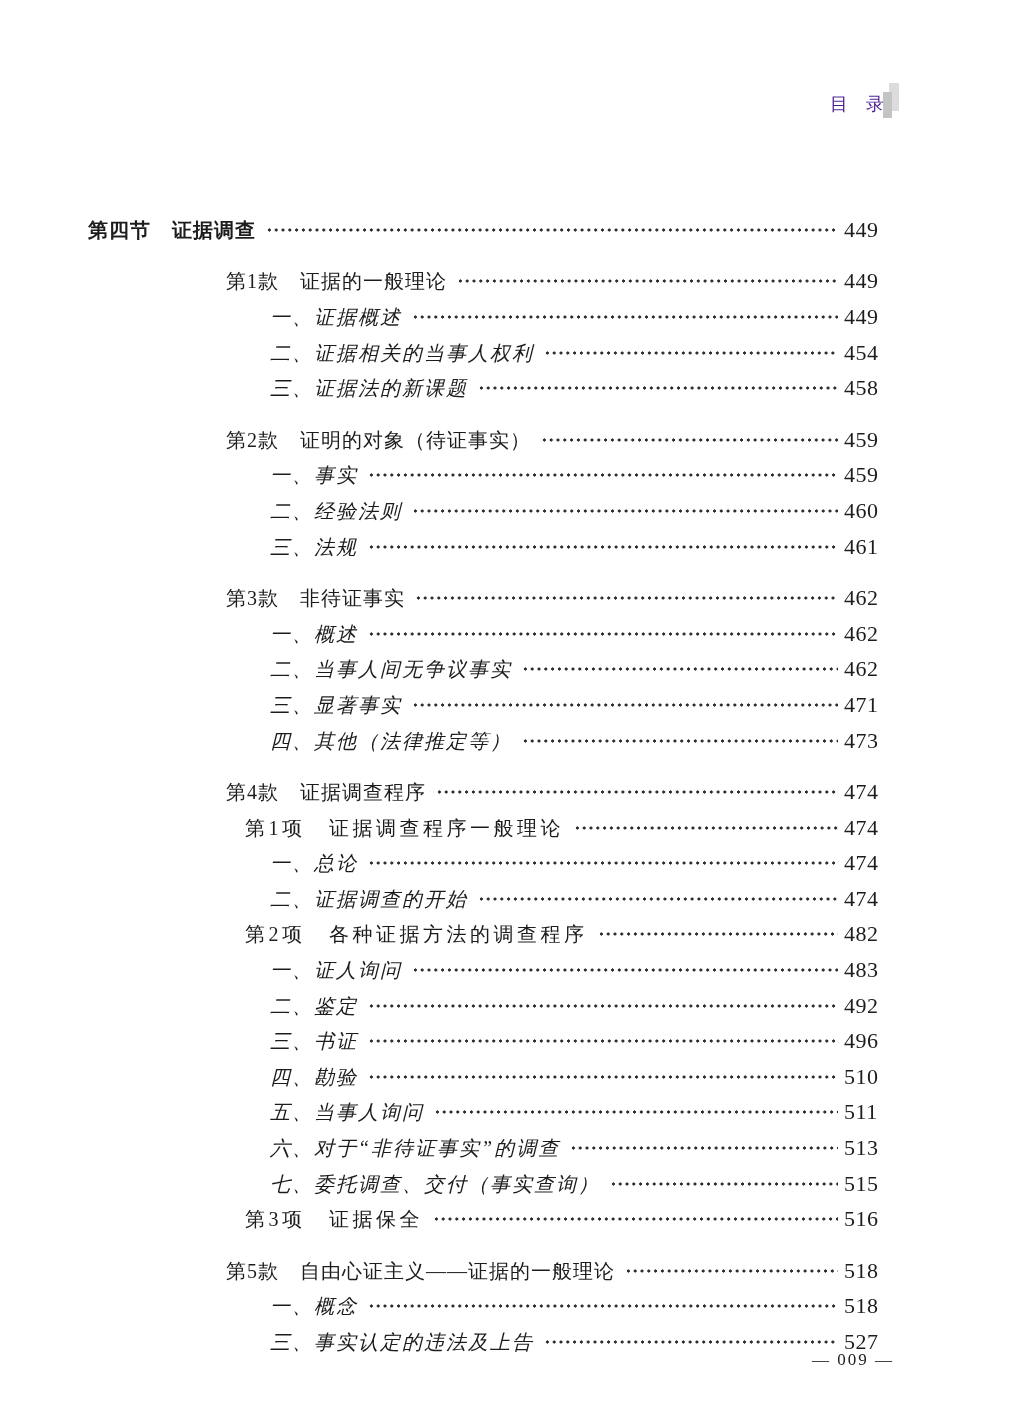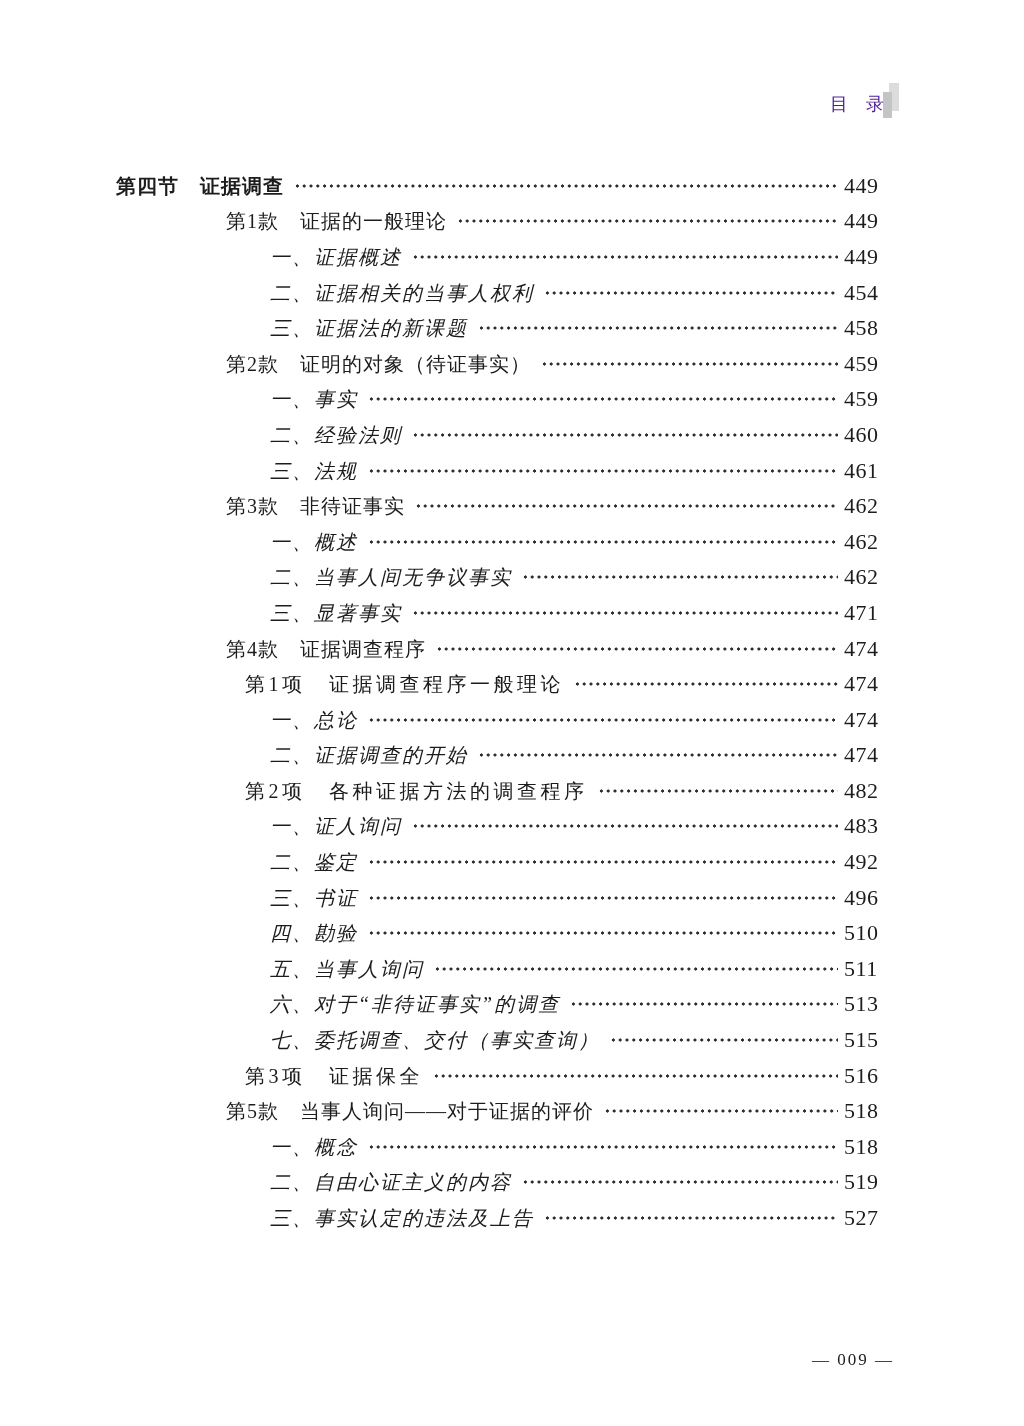--- a/index.html
+++ b/index.html
@@ -48,22 +48,22 @@
     height: 35.6px;
     padding-right: 134px;
     box-sizing: border-box;
   }
   .row .label {
     white-space: nowrap;
     flex: 0 0 auto;
     font-size: 20px;
     line-height: 1;
   }
-  .row.section { padding-left: 116px; }
-  .row.kuan    { padding-left: 226px; }
+  .row.section { padding-left: 88px; margin-top: 44px; }
+  .row.kuan    { padding-left: 226px; margin-top: 16px; }
   .row.xiang   { padding-left: 245px; }
   .row.sub     { padding-left: 256px; margin-left: 14px; }
 
   .row.section .label {
     font-family: "Liberation Sans", sans-serif;
     font-weight: 700;
     letter-spacing: 1px;
   }
   .row.kuan .label {
     font-family: "Liberation Serif", serif;
@@ -194,20 +194,25 @@
         <span class="leader"></span>
         <span class="pagenum">462</span>
       </div>
 
       <div class="row sub">
         <span class="label">三、显著事实</span>
         <span class="leader"></span>
         <span class="pagenum">471</span>
       </div>
 
+      <div class="row sub">
+        <span class="label">四、其他（法律推定等）</span>
+        <span class="leader"></span>
+        <span class="pagenum">473</span>
+      </div>
 
       <div class="row kuan">
         <span class="label">第4款　证据调查程序</span>
         <span class="leader"></span>
         <span class="pagenum">474</span>
       </div>
 
       <div class="row xiang">
         <span class="label">第1项　证据调查程序一般理论</span>
         <span class="leader"></span>
@@ -275,36 +280,31 @@
         <span class="pagenum">515</span>
       </div>
 
       <div class="row xiang">
         <span class="label">第3项　证据保全</span>
         <span class="leader"></span>
         <span class="pagenum">516</span>
       </div>
 
       <div class="row kuan">
-        <span class="label">第5款　当事人询问——对于证据的评价</span>
+        <span class="label">第5款　自由心证主义——证据的一般理论</span>
         <span class="leader"></span>
         <span class="pagenum">518</span>
       </div>
 
       <div class="row sub">
         <span class="label">一、概念</span>
         <span class="leader"></span>
         <span class="pagenum">518</span>
       </div>
 
-      <div class="row sub">
-        <span class="label">二、自由心证主义的内容</span>
-        <span class="leader"></span>
-        <span class="pagenum">519</span>
-      </div>
 
       <div class="row sub">
         <span class="label">三、事实认定的违法及上告</span>
         <span class="leader"></span>
         <span class="pagenum">527</span>
       </div>
     </div>
 
   <div class="footer">
     <span>— 009 —</span>

